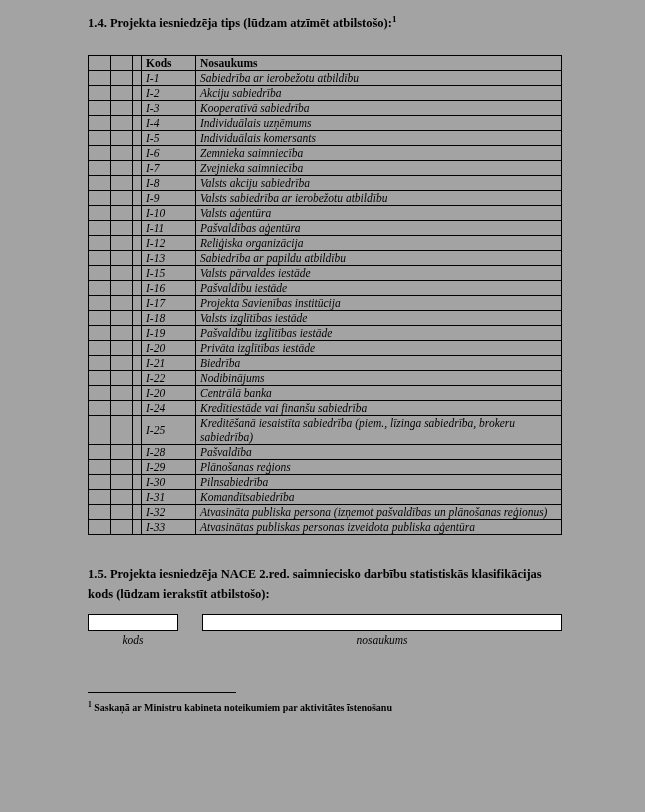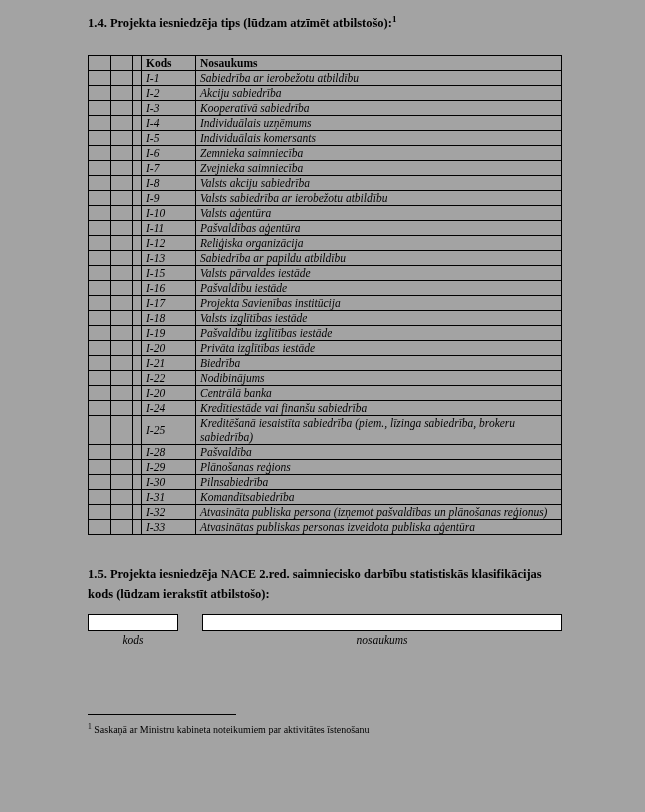--- a/index.html
+++ b/index.html
@@ -71,21 +71,21 @@
     background: #fff;
   }
   .nace-box.kods-box { width: 88px; }
   .nace-box.nosaukums-box { width: 358px; }
   .nace-label {
     font-style: italic;
     font-size: 11.5px;
     margin-top: 3px;
   }
 
-  .footnote { margin-top: 68px; }
+  .footnote { margin-top: 46px; font-weight: bold; }
   .footnote-rule {
     width: 148px;
     border: none;
     border-top: 1px solid #000;
     margin: 0 0 7px 0;
   }
   .footnote-text { font-size: 10px; }
   .footnote-text sup { font-size: 7.5px; }
 </style>
 </head>

